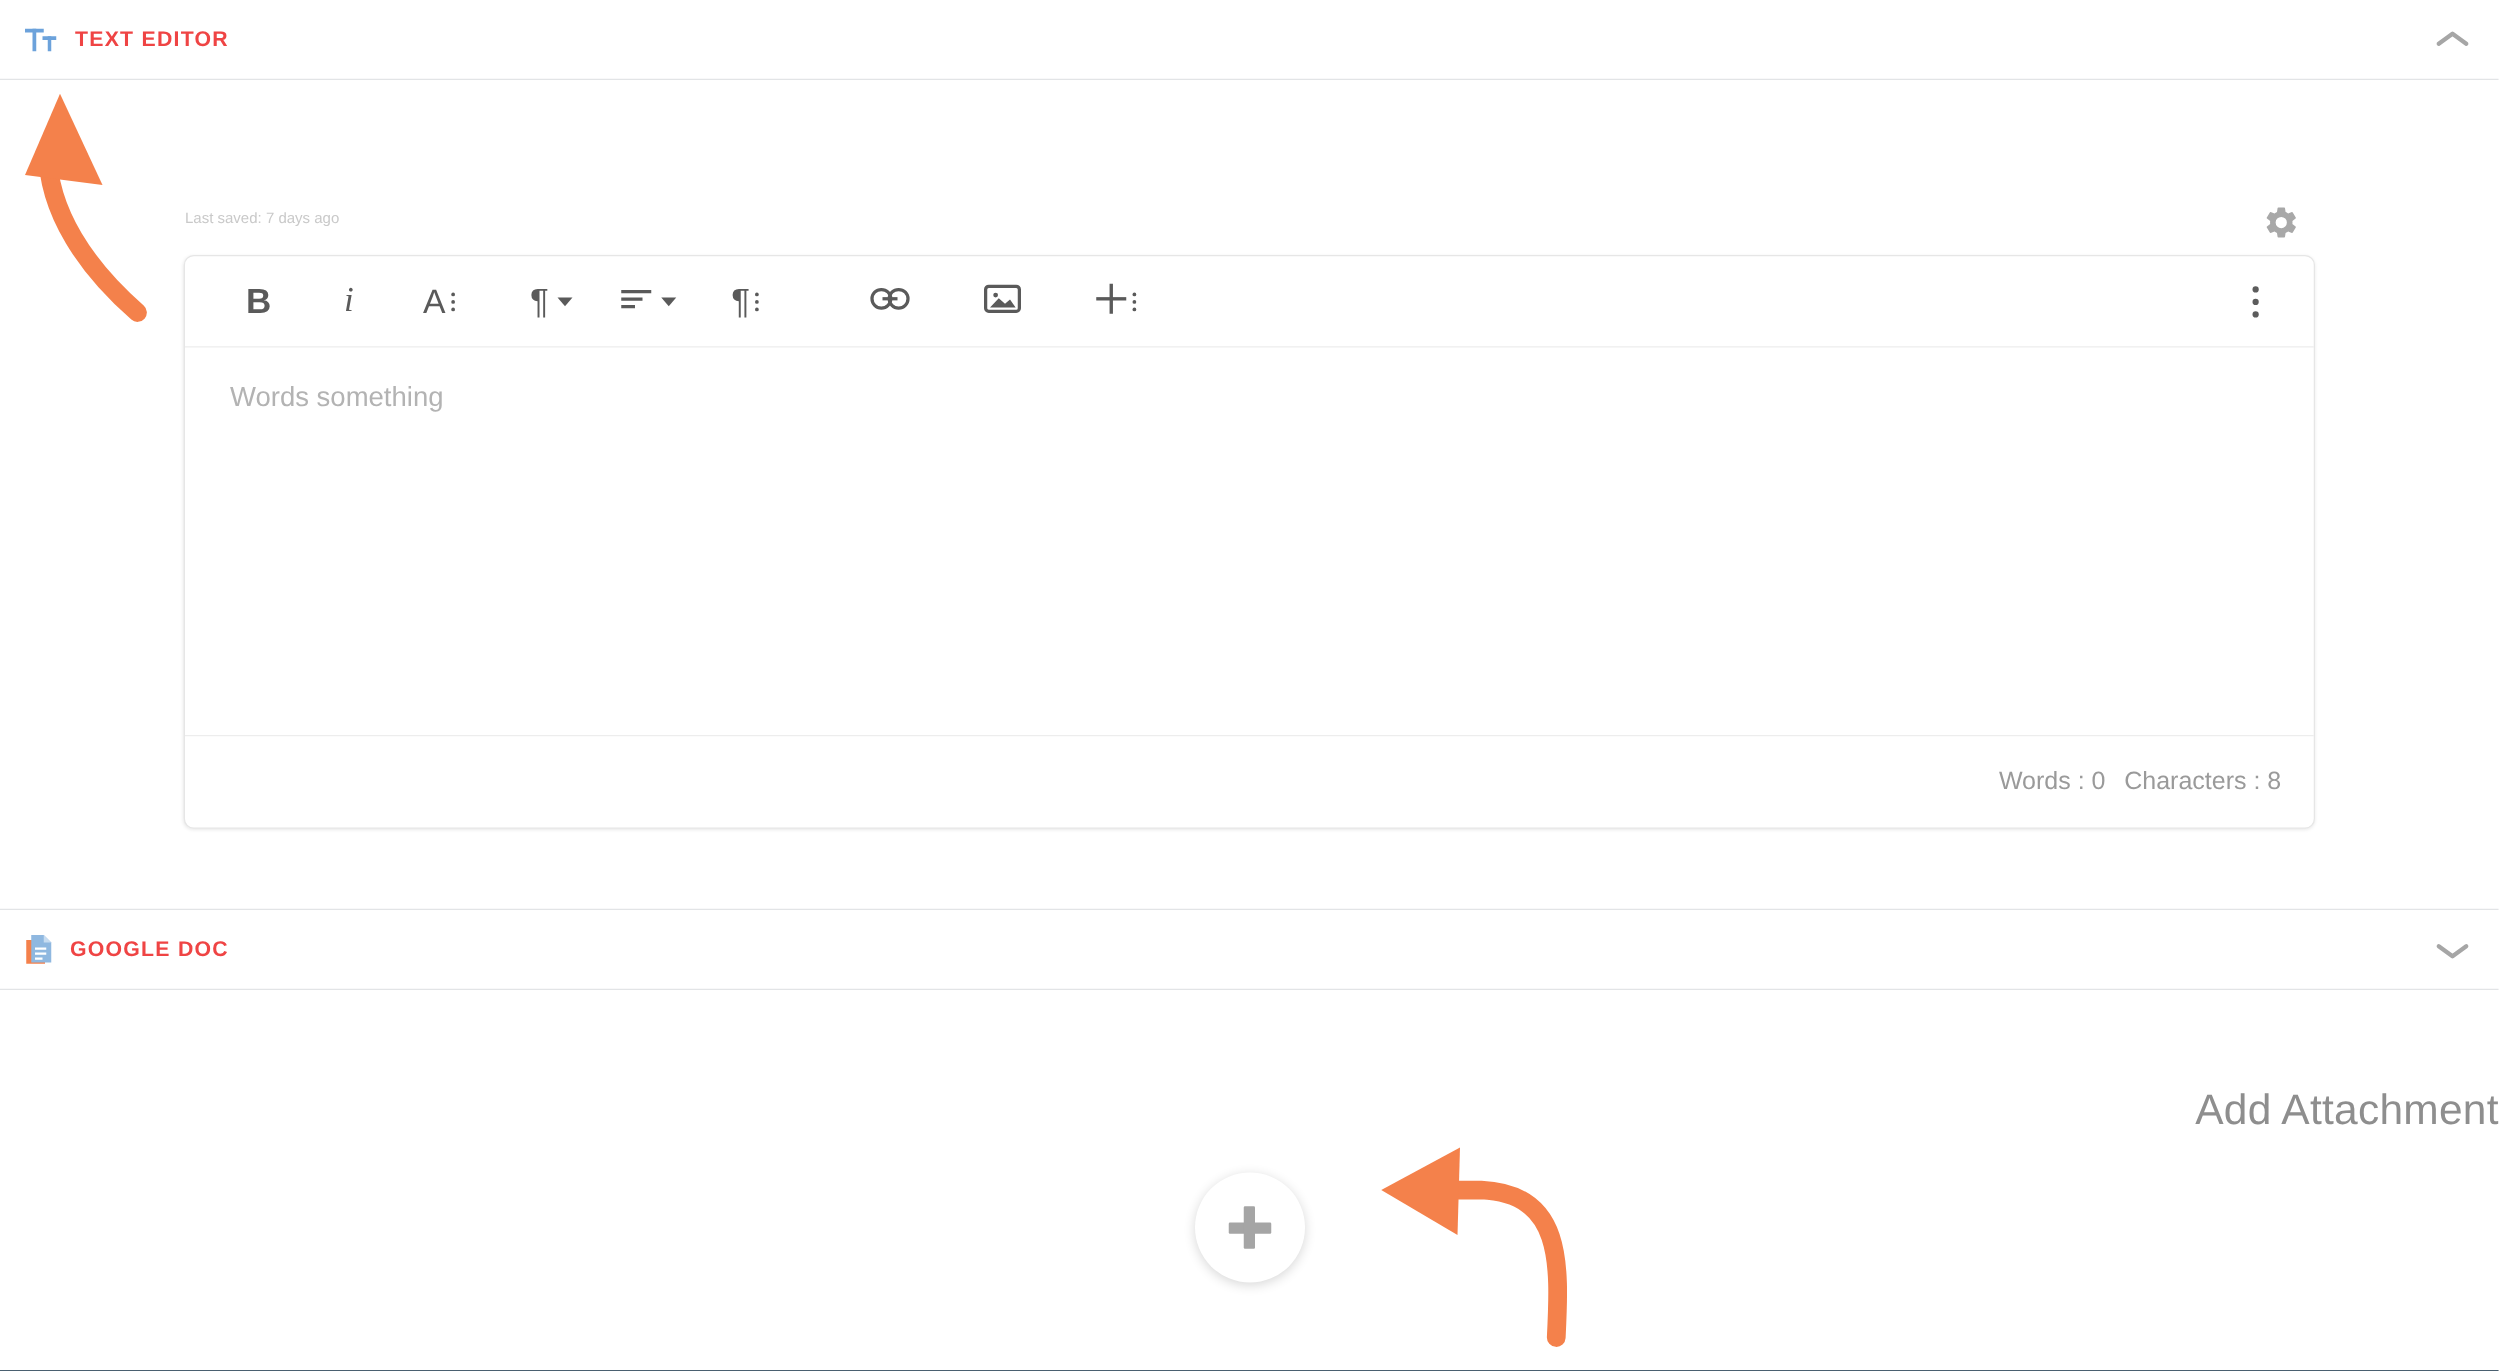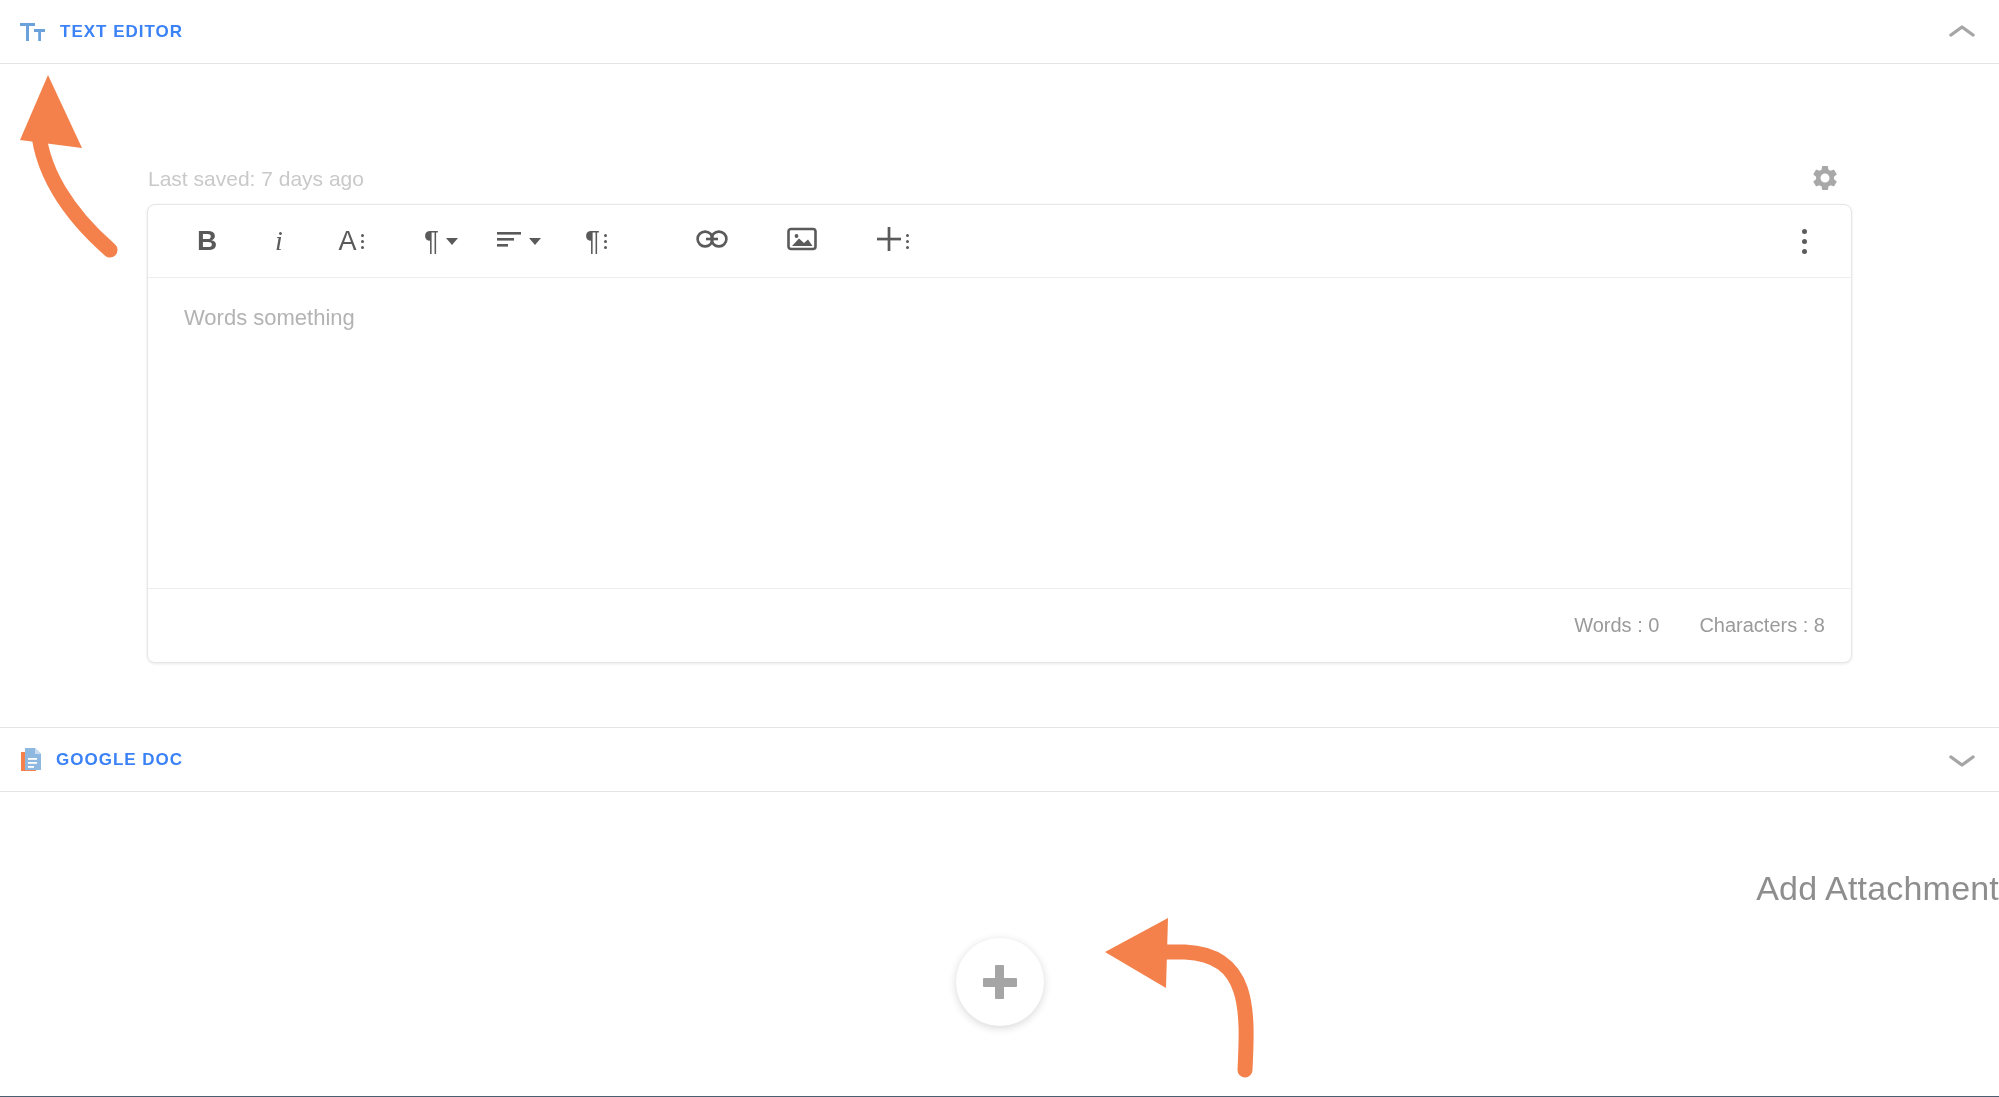--- a/index.html
+++ b/index.html
@@ -23,21 +23,21 @@
     align-items: center;
     padding: 0 22px 0 20px;
     box-sizing: border-box;
     background: #ffffff;
     border-bottom: 1px solid #e2e4e6;
     position: relative;
   }
   .section-title {
     font-size: 17px;
     letter-spacing: 1.0px;
-    color: #3b82f6;
+    color: #ef4444;
     font-weight: bold;
     margin-left: 14px;
     white-space: nowrap;
   }
   .chevron {
     margin-left: auto;
     width: 30px;
     height: 30px;
     display: flex;
     align-items: center;
@@ -54,21 +54,21 @@
     position: relative;
     background: #ffffff;
     height: 664px;
     box-sizing: border-box;
     border-bottom: 1px solid #e2e4e6;
   }
   .last-saved {
     position: absolute;
     left: 148px;
     top: 103px;
-    font-size: 21px;
+    font-size: 12px;
     color: #c9c9c9;
     white-space: nowrap;
   }
   .gear-btn {
     position: absolute;
     right: 158px;
     top: 98px;
     width: 32px;
     height: 32px;
     display: flex;
@@ -152,21 +152,21 @@
     line-height: 1.3;
   }
   .editor-footer {
     height: 74px;
     border-top: 1px solid #ededed;
     display: flex;
     align-items: center;
     justify-content: flex-end;
     padding-right: 26px;
     box-sizing: border-box;
-    gap: 40px;
+    gap: 15px;
   }
   .counter {
     font-size: 20px;
     color: #9a9a9a;
     white-space: nowrap;
   }
 
   
   .attach-section {
     position: relative;

